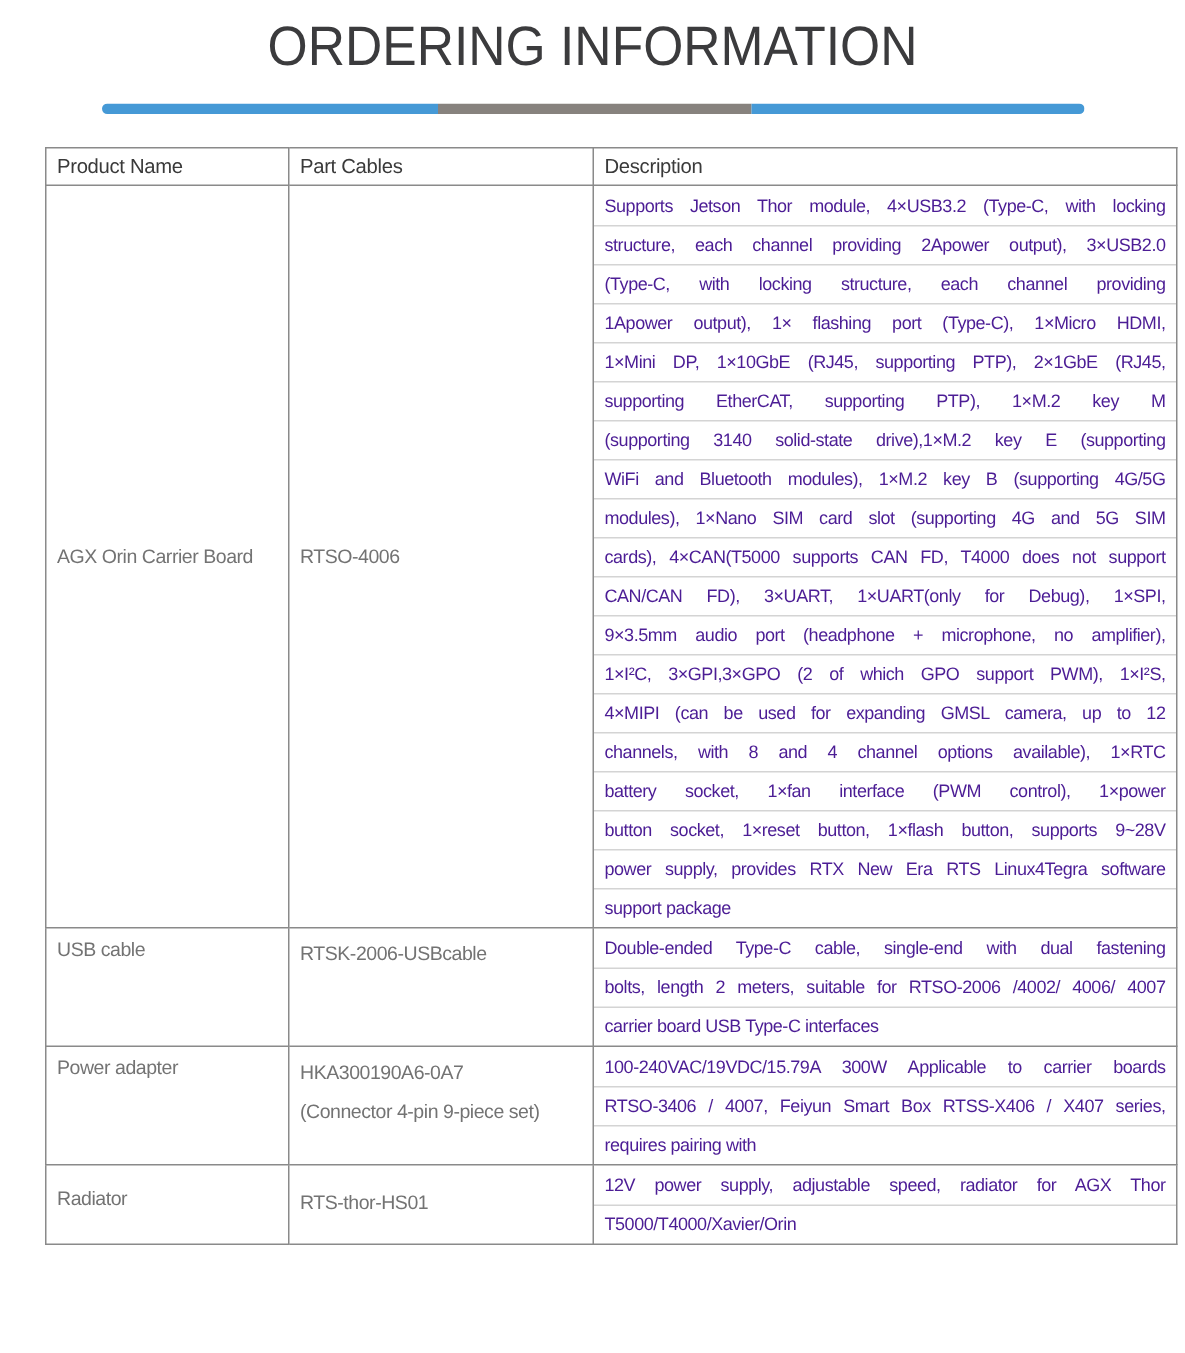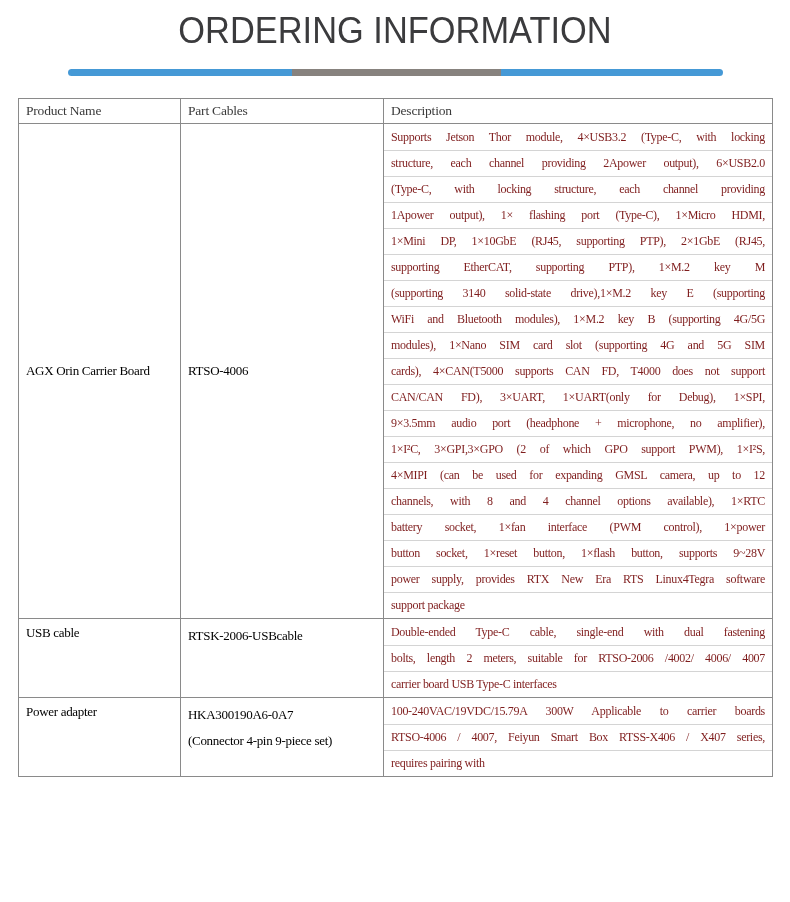--- a/index.html
+++ b/index.html
@@ -8,43 +8,43 @@
 
   .page-title{margin:10px 0 0;text-align:center;font-size:37px;font-weight:500;
     color:#3b3b3d;transform:scaleX(0.93);letter-spacing:0;line-height:1.15;}
 
   .divider{width:655px;height:7px;margin:16px auto 0;display:flex;border-radius:4px;overflow:hidden;}
   .divider .seg{height:100%;}
   .seg-blue-left{flex:0 0 34.2%;}
   .seg-gray{flex:0 0 32%;}
   .seg-blue-right{flex:1;}
 
-  table.ordering{border-collapse:collapse;table-layout:fixed;width:754px;margin:22px 0 0 18px;font-family:Liberation Serif, serif;}
+  table.ordering{border-collapse:collapse;table-layout:fixed;width:754px;margin:22px 0 0 30px;}
   col.c-product{width:162px;}
   col.c-part{width:203px;}
   col.c-desc{width:389px;}
 
   th,td{border:1px solid #8a8a8a;box-sizing:border-box;}
   th{height:25px;text-align:left;font-weight:500;font-size:13.5px;color:#3a3a3a;
      padding:0 0 0 7px;letter-spacing:-0.2px;}
 
   td.cell{padding:0;vertical-align:top;}
-  td.product,td.part{font-size:13px;color:#000000;letter-spacing:-0.3px;
+  td.product,td.part{font-size:13px;color:#737373;letter-spacing:-0.3px;
      padding:4px 4px 0 7px;line-height:19px;white-space:nowrap;}
   tbody tr:first-child td.product,
   tbody tr:first-child td.part{vertical-align:middle;padding-top:0;}
   tbody tr:nth-child(4) td.product,
   tbody tr:nth-child(4) td.part,
   tbody tr:nth-child(5) td.product,
   tbody tr:nth-child(5) td.part{padding-top:12px;}
   .part-line{height:26px;line-height:26px;overflow:hidden;}
   tbody tr:nth-child(4) .part-line{height:25px;line-height:25px;}
 
   td.desc{padding:0;}
-  .desc-line{height:26px;line-height:26px;padding:0 7px;font-size:12px;color:#7f1d1d;
+  .desc-line{height:26px;line-height:26px;padding:0 7px;font-size:12px;color:#4c1d95;
      letter-spacing:-0.3px;overflow:hidden;box-sizing:border-box;
      text-align:justify;text-align-last:justify;}
   .desc-line.sep{border-top:1px solid #d4d4d4;line-height:25px;}
   .desc-line.last{text-align:left;text-align-last:left;}
 </style>
 </head>
 <body>
 
 <div class="page">
 
@@ -70,21 +70,21 @@
       </tr>
     </thead>
     <tbody>
         <tr>
           <td class="cell product">AGX Orin Carrier Board</td>
           <td class="cell part">
             <div class="part-line">RTSO-4006</div>
           </td>
           <td class="cell desc">
             <div class="desc-line">Supports Jetson Thor module, 4×USB3.2 (Type-C, with locking</div>
-            <div class="desc-line sep">structure, each channel providing 2Apower output), 6×USB2.0</div>
+            <div class="desc-line sep">structure, each channel providing 2Apower output), 3×USB2.0</div>
             <div class="desc-line sep">(Type-C, with locking structure, each channel providing</div>
             <div class="desc-line sep">1Apower output), 1× flashing port (Type-C), 1×Micro HDMI,</div>
             <div class="desc-line sep">1×Mini DP, 1×10GbE (RJ45, supporting PTP), 2×1GbE (RJ45,</div>
             <div class="desc-line sep">supporting EtherCAT, supporting PTP), 1×M.2 key M</div>
             <div class="desc-line sep">(supporting 3140 solid-state drive),1×M.2 key E (supporting</div>
             <div class="desc-line sep">WiFi and Bluetooth modules), 1×M.2 key B (supporting 4G/5G</div>
             <div class="desc-line sep">modules), 1×Nano SIM card slot (supporting 4G and 5G SIM</div>
             <div class="desc-line sep">cards), 4×CAN(T5000 supports CAN FD, T4000 does not support</div>
             <div class="desc-line sep">CAN/CAN FD), 3×UART, 1×UART(only for Debug), 1×SPI,</div>
             <div class="desc-line sep">9×3.5mm audio port (headphone + microphone, no amplifier),</div>
@@ -109,20 +109,30 @@
           </td>
         </tr>
         <tr>
           <td class="cell product">Power adapter</td>
           <td class="cell part">
             <div class="part-line">HKA300190A6-0A7</div>
             <div class="part-line">(Connector 4-pin 9-piece set)</div>
           </td>
           <td class="cell desc">
             <div class="desc-line">100-240VAC/19VDC/15.79A 300W Applicable to carrier boards</div>
-            <div class="desc-line sep">RTSO-4006 / 4007, Feiyun Smart Box RTSS-X406 / X407 series,</div>
+            <div class="desc-line sep">RTSO-3406 / 4007, Feiyun Smart Box RTSS-X406 / X407 series,</div>
             <div class="desc-line sep last">requires pairing with</div>
+          </td>
+        </tr>
+        <tr>
+          <td class="cell product">Radiator</td>
+          <td class="cell part">
+            <div class="part-line">RTS-thor-HS01</div>
+          </td>
+          <td class="cell desc">
+            <div class="desc-line">12V power supply, adjustable speed, radiator for AGX Thor</div>
+            <div class="desc-line sep last">T5000/T4000/Xavier/Orin</div>
           </td>
         </tr>
       </tbody>
   </table>
 
 </div>
 
 </body></html>

